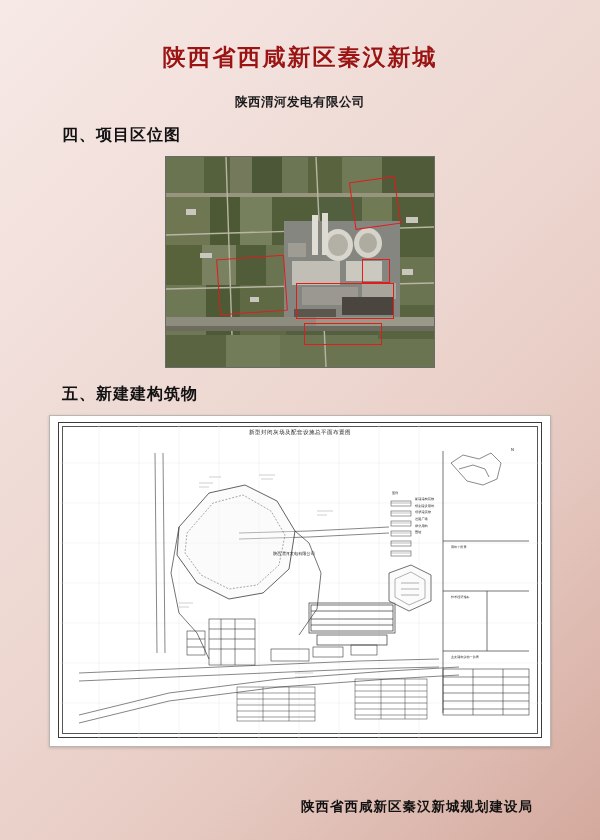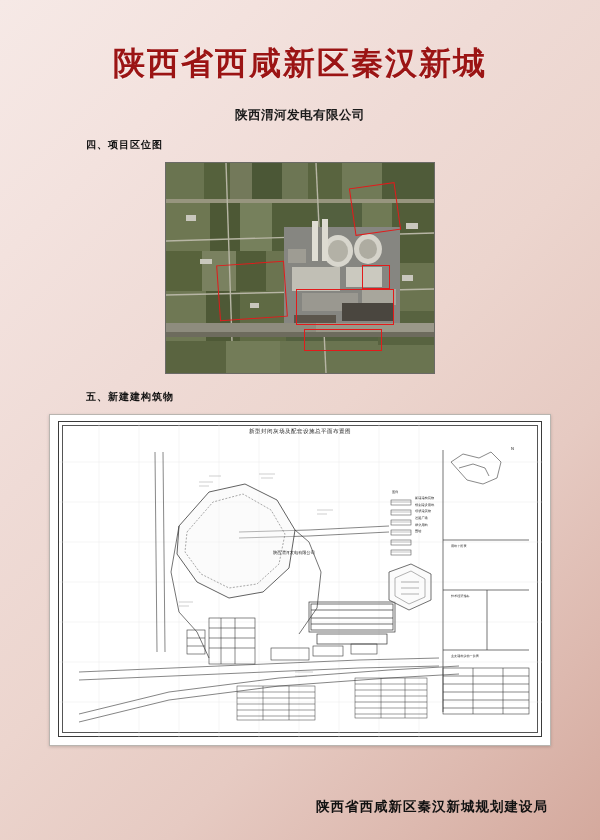--- a/index.html
+++ b/index.html
@@ -20,44 +20,44 @@
     display: flex;
     flex-direction: column;
   }
   .title-block {
     margin-top: 40px;
     text-align: center;
   }
   .title-line {
     font-family: "DejaVu Serif", serif;
     font-weight: bold;
-    font-size: 32px;
+    font-size: 23px;
     letter-spacing: 2px;
     color: #9b1414;
     line-height: 1.45;
     text-shadow: 0 1px 0 rgba(255,255,255,0.45);
   }
   .subtitle-block {
     margin-top: 18px;
     text-align: center;
   }
   .subtitle-line {
     font-family: "DejaVu Serif", serif;
     font-weight: bold;
     font-size: 12.5px;
     color: #1a1a1a;
     line-height: 1.75;
     letter-spacing: 0.5px;
   }
   .section-head {
     font-family: "DejaVu Serif", serif;
     font-weight: bold;
-    font-size: 10px;
+    font-size: 16px;
     color: #111;
-    margin-left: 86px;
+    margin-left: 62px;
     letter-spacing: 1px;
   }
   .sec4 { margin-top: 12px; }
   .sec5 { margin-top: 16px; }
 
   
   .photo-wrap {
     margin: 10px auto 0 auto;
     width: 268px;
     height: 210px;
@@ -130,21 +130,21 @@
   .small-label {
     position: absolute;
     font-size: 4.2px;
     color: #1d1d1d;
     font-family: "DejaVu Serif", serif;
     white-space: nowrap;
   }
   .footer {
     position: absolute;
     bottom: 24px;
-    right: 52px;
+    right: 67px;
     font-family: "DejaVu Serif", serif;
     font-weight: bold;
     font-size: 13.5px;
     color: #111;
     letter-spacing: 1px;
     padding-left: 48px;
   }
 </style>
 </head>
 <body>

